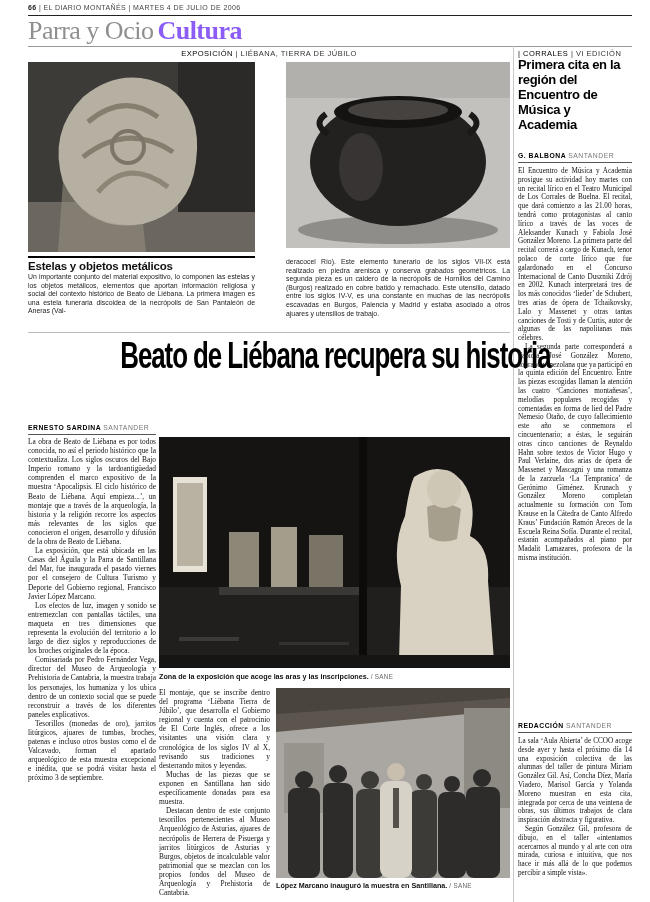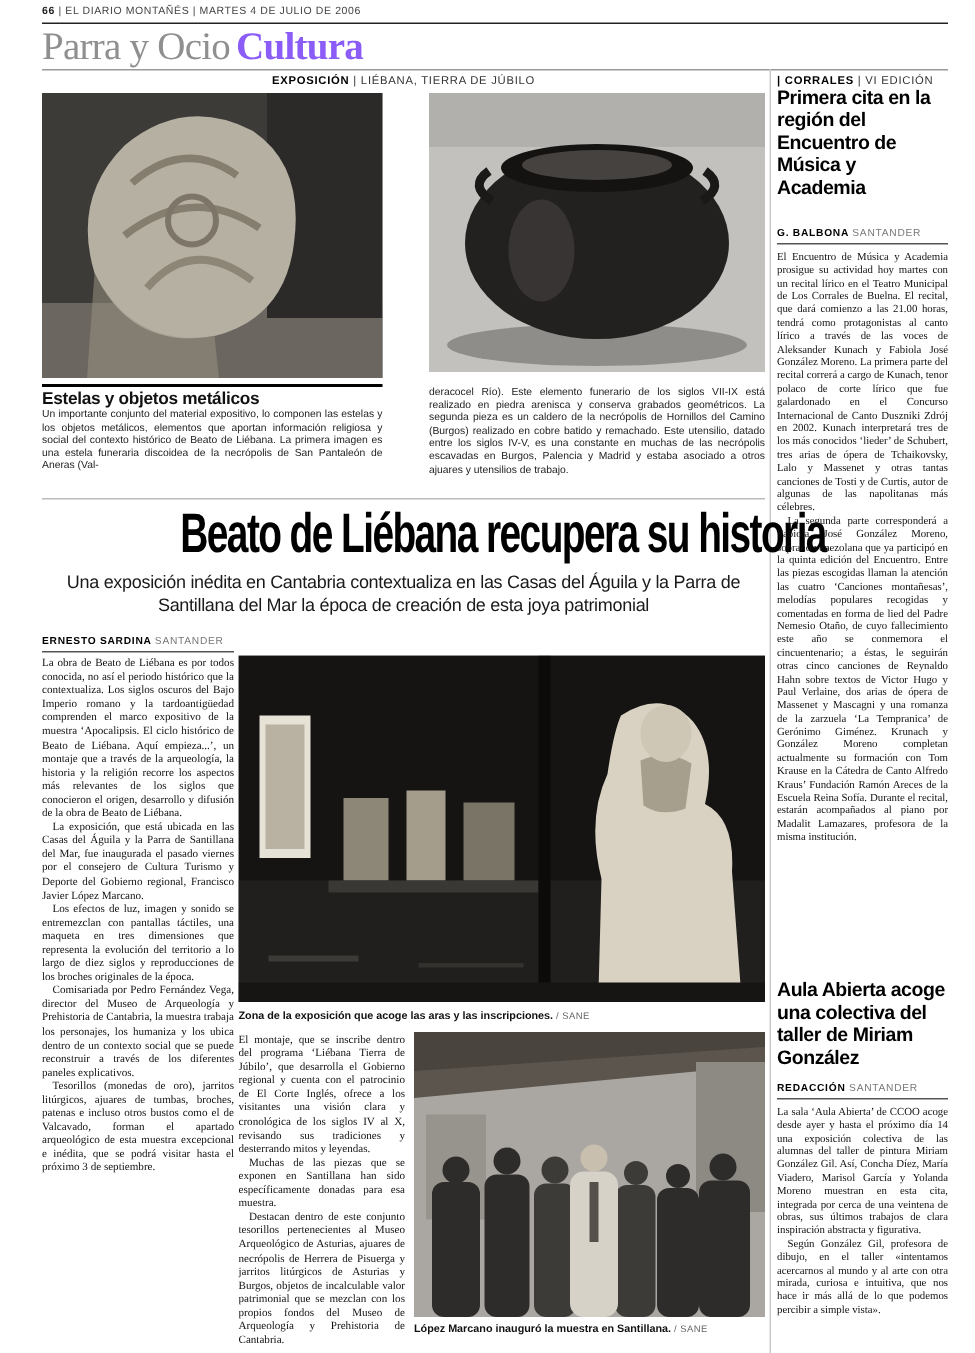--- a/index.html
+++ b/index.html
@@ -13,21 +13,21 @@
   .masthead b{font-weight:bold;}
   .masthead .lite{color:#444;}
 
   
   .section-row{left:28px;top:16px;width:604px;border-bottom:1px solid #999;height:30px;}
   .section-light{font:26px "Liberation Serif",serif;color:#8f8f8f;letter-spacing:-.5px;}
   .section-bold{font:bold 26px "Liberation Serif",serif;color:#8b5cf6;letter-spacing:-.5px;}
 
   
   .kicker{font:7.5px "Liberation Sans",sans-serif;letter-spacing:.5px;color:#333;}
-  .kicker b{font-weight:bold;color:#000;margin-top:16px;}
+  .kicker b{font-weight:normal;color:#000;margin-top:16px;}
   .kicker-left{left:28px;top:49px;width:482px;text-align:center;}
   .kicker-right{left:518px;top:49px;width:114px;}
 
   .vrule{left:513px;top:46px;width:1px;height:856px;background:#c9c9c9;}
 
   
   .photo{overflow:hidden;background:#555;}
   .photo svg{display:block;}
   .photo-stela{left:28px;top:62px;width:227px;height:190px;}
   .photo-cauldron{left:286px;top:62px;width:224px;height:186px;}
@@ -137,21 +137,20 @@
 
   <div class="abs capbox-title">Estelas y objetos metálicos</div>
   <div class="abs capbox-left capbox-text">Un importante conjunto del material expositivo, lo componen las estelas y los objetos metálicos, elementos que aportan información religiosa y social del contexto histórico de Beato de Liébana. La primera imagen es una estela funeraria discoidea de la necrópolis de San Pantaleón de Aneras (Val-</div>
   <div class="abs capbox-right capbox-text">deracocel Río). Este elemento funerario de los siglos VII-IX está realizado en piedra arenisca y conserva grabados geométricos. La segunda pieza es un caldero de la necrópolis de Hornillos del Camino (Burgos) realizado en cobre batido y remachado. Este utensilio, datado entre los siglos IV-V, es una constante en muchas de las necrópolis escavadas en Burgos, Palencia y Madrid y estaba asociado a otros ajuares y utensilios de trabajo.</div>
 
   <div class="abs hairline"></div>
 
   <div class="abs headline-wrap">
     <span class="headline">Beato de Liébana recupera su historia</span>
   </div>
-  <div class="abs subhead">Una exposición inédita en Cantabria contextualiza en las Casas del Águila y la Parra de Santillana del Mar la época de creación de esta joya patrimonial</div>
 
   <div class="abs byline byline-main">
     <span>ERNESTO SARDINA</span>
     <span class="place">SANTANDER</span>
   </div>
 
   <div class="abs bodycol col1">
       <p>La obra de Beato de Liébana es por todos conocida, no así el periodo histórico que la contextualiza. Los siglos oscuros del Bajo Imperio romano y la tardoantigüedad comprenden el marco expositivo de la muestra ‘Apocalipsis. El ciclo histórico de Beato de Liébana. Aquí empieza...’, un montaje que a través de la arqueología, la historia y la religión recorre los aspectos más relevantes de los siglos que conocieron el origen, desarrollo y difusión de la obra de Beato de Liébana.</p>
       <p>La exposición, que está ubicada en las Casas del Águila y la Parra de Santillana del Mar, fue inaugurada el pasado viernes por el consejero de Cultura Turismo y Deporte del Gobierno regional, Francisco Javier López Marcano.</p>
       <p>Los efectos de luz, imagen y sonido se entremezclan con pantallas táctiles, una maqueta en tres dimensiones que representa la evolución del territorio a lo largo de diez siglos y reproducciones de los broches originales de la época.</p>
@@ -225,21 +224,20 @@
   <div class="abs sb-headline">Primera cita en la región del Encuentro de Música y Academia</div>
   <div class="abs byline sb-byline1">
     <span>G. BALBONA</span>
     <span class="place">SANTANDER</span>
   </div>
   <div class="abs bodycol sb-body1">
       <p>El Encuentro de Música y Academia prosigue su actividad hoy martes con un recital lírico en el Teatro Municipal de Los Corrales de Buelna. El recital, que dará comienzo a las 21.00 horas, tendrá como protagonistas al canto lírico a través de las voces de Aleksander Kunach y Fabiola José González Moreno. La primera parte del recital correrá a cargo de Kunach, tenor polaco de corte lírico que fue galardonado en el Concurso Internacional de Canto Duszniki Zdrój en 2002. Kunach interpretará tres de los más conocidos ‘lieder’ de Schubert, tres arias de ópera de Tchaikovsky, Lalo y Massenet y otras tantas canciones de Tosti y de Curtis, autor de algunas de las napolitanas más célebres.</p>
       <p>La segunda parte corresponderá a Fabiola José González Moreno, soprano venezolana que ya participó en la quinta edición del Encuentro. Entre las piezas escogidas llaman la atención las cuatro ‘Canciones montañesas’, melodías populares recogidas y comentadas en forma de lied del Padre Nemesio Otaño, de cuyo fallecimiento este año se conmemora el cincuentenario; a éstas, le seguirán otras cinco canciones de Reynaldo Hahn sobre textos de Victor Hugo y Paul Verlaine, dos arias de ópera de Massenet y Mascagni y una romanza de la zarzuela ‘La Tempranica’ de Gerónimo Giménez. Krunach y González Moreno completan actualmente su formación con Tom Krause en la Cátedra de Canto Alfredo Kraus’ Fundación Ramón Areces de la Escuela Reina Sofía. Durante el recital, estarán acompañados al piano por Madalit Lamazares, profesora de la misma institución.</p>
     </div>
 
-  <div class="abs sb-headline2">Aula Abierta acoge una colectiva del taller de Miriam González</div>
   <div class="abs byline sb-byline2">
     <span>REDACCIÓN</span>
     <span class="place">SANTANDER</span>
   </div>
   <div class="abs bodycol sb-body2">
       <p>La sala ‘Aula Abierta’ de CCOO acoge desde ayer y hasta el próximo día 14 una exposición colectiva de las alumnas del taller de pintura Miriam González Gil. Así, Concha Díez, María Viadero, Marisol García y Yolanda Moreno muestran en esta cita, integrada por cerca de una veintena de obras, sus últimos trabajos de clara inspiración abstracta y figurativa.</p>
       <p>Según González Gil, profesora de dibujo, en el taller «intentamos acercarnos al mundo y al arte con otra mirada, curiosa e intuitiva, que nos hace ir más allá de lo que podemos percibir a simple vista».</p>
     </div>
 
 </div>

